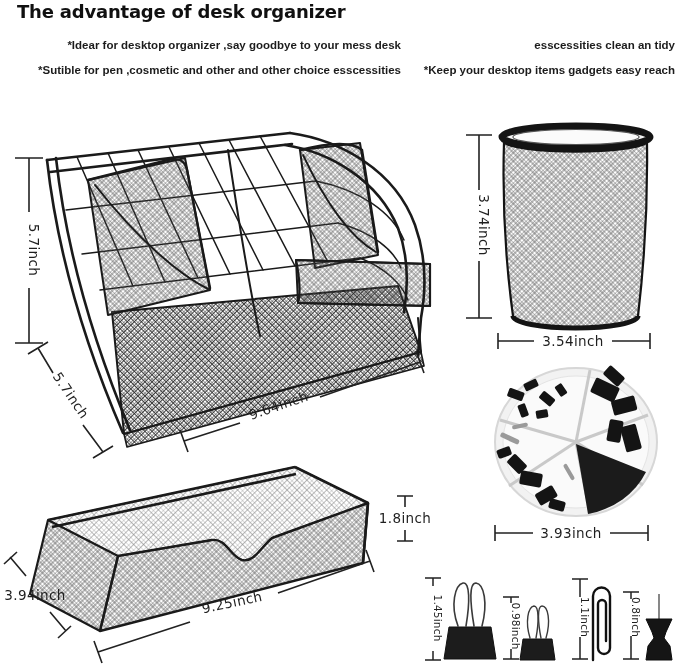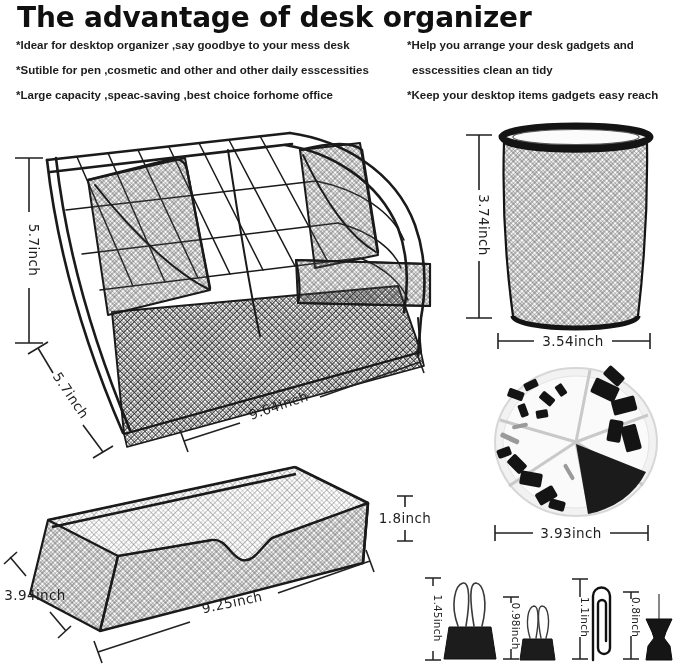--- a/index.html
+++ b/index.html
@@ -2,50 +2,48 @@
 <html><head>
 <meta charset="utf-8">
 <style>
   html,body{margin:0;padding:0;background:#ffffff;}
   .stage{
     position:relative;width:679px;height:666px;background:#ffffff;overflow:hidden;
     font-family:"Liberation Sans","DejaVu Sans",sans-serif;color:#1b1b1b;
   }
   .title{
     position:absolute;left:17px;top:1px;margin:0;
-    font-size:28px;font-weight:700;letter-spacing:-0.2px;color:#101010;
+    font-size:18px;font-weight:700;letter-spacing:-0.2px;color:#101010;
     font-family:"DejaVu Sans","Liberation Sans",sans-serif;
   }
-  .bullets{position:absolute;top:33px;font-size:11.5px;font-weight:600;color:#1c1c1c;}
+  .bullets{position:absolute;top:33px;font-size:11.5px;font-weight:600;color:#1c1c1c;text-align:right;}
   .bullets p{margin:0;height:25px;line-height:25px;white-space:nowrap;}
   .bullets-left{left:16px;width:385px;}
   .bullets-right{left:407px;width:268px;}
   .bullets .indent{padding-left:5px;}
   svg.art{position:absolute;left:0;top:0;}
   .dim{
     font-family:"DejaVu Sans","Liberation Sans",sans-serif;
     fill:#1f1f1f;font-size:13.5px;letter-spacing:0.4px;
   }
   .dim.small{font-size:10.5px;letter-spacing:0.2px;}
 </style>
 </head>
 <body>
 
 <div class="stage">
 
   <h1 class="title">The advantage of desk organizer</h1>
 
   <div class="bullets bullets-left">
     <p>*Idear for desktop organizer ,say goodbye to your mess desk</p>
-    <p>*Sutible for pen ,cosmetic and other and other daily esscessities</p>
-    <p>*Large capacity ,speac-saving ,best choice forhome office</p>
+    <p>*Sutible for pen ,cosmetic and other and other choice esscessities</p>
   </div>
 
   <div class="bullets bullets-right">
-    <p>*Help you arrange your desk gadgets and</p>
     <p class="indent">esscessities clean an tidy</p>
     <p>*Keep your desktop items gadgets easy reach</p>
   </div>
 
   <svg class="art" width="679" height="666" viewBox="0 0 679 666">
     <defs>
       <pattern id="mesh" width="6" height="6" patternUnits="userSpaceOnUse" patternTransform="rotate(45)">
         <path d="M0 0H6M0 3H6M0 0V6M3 0V6" stroke="#4a4a4a" stroke-width="0.7" fill="none"></path>
       </pattern>
       <pattern id="meshD" width="5" height="5" patternUnits="userSpaceOnUse" patternTransform="rotate(45)">

